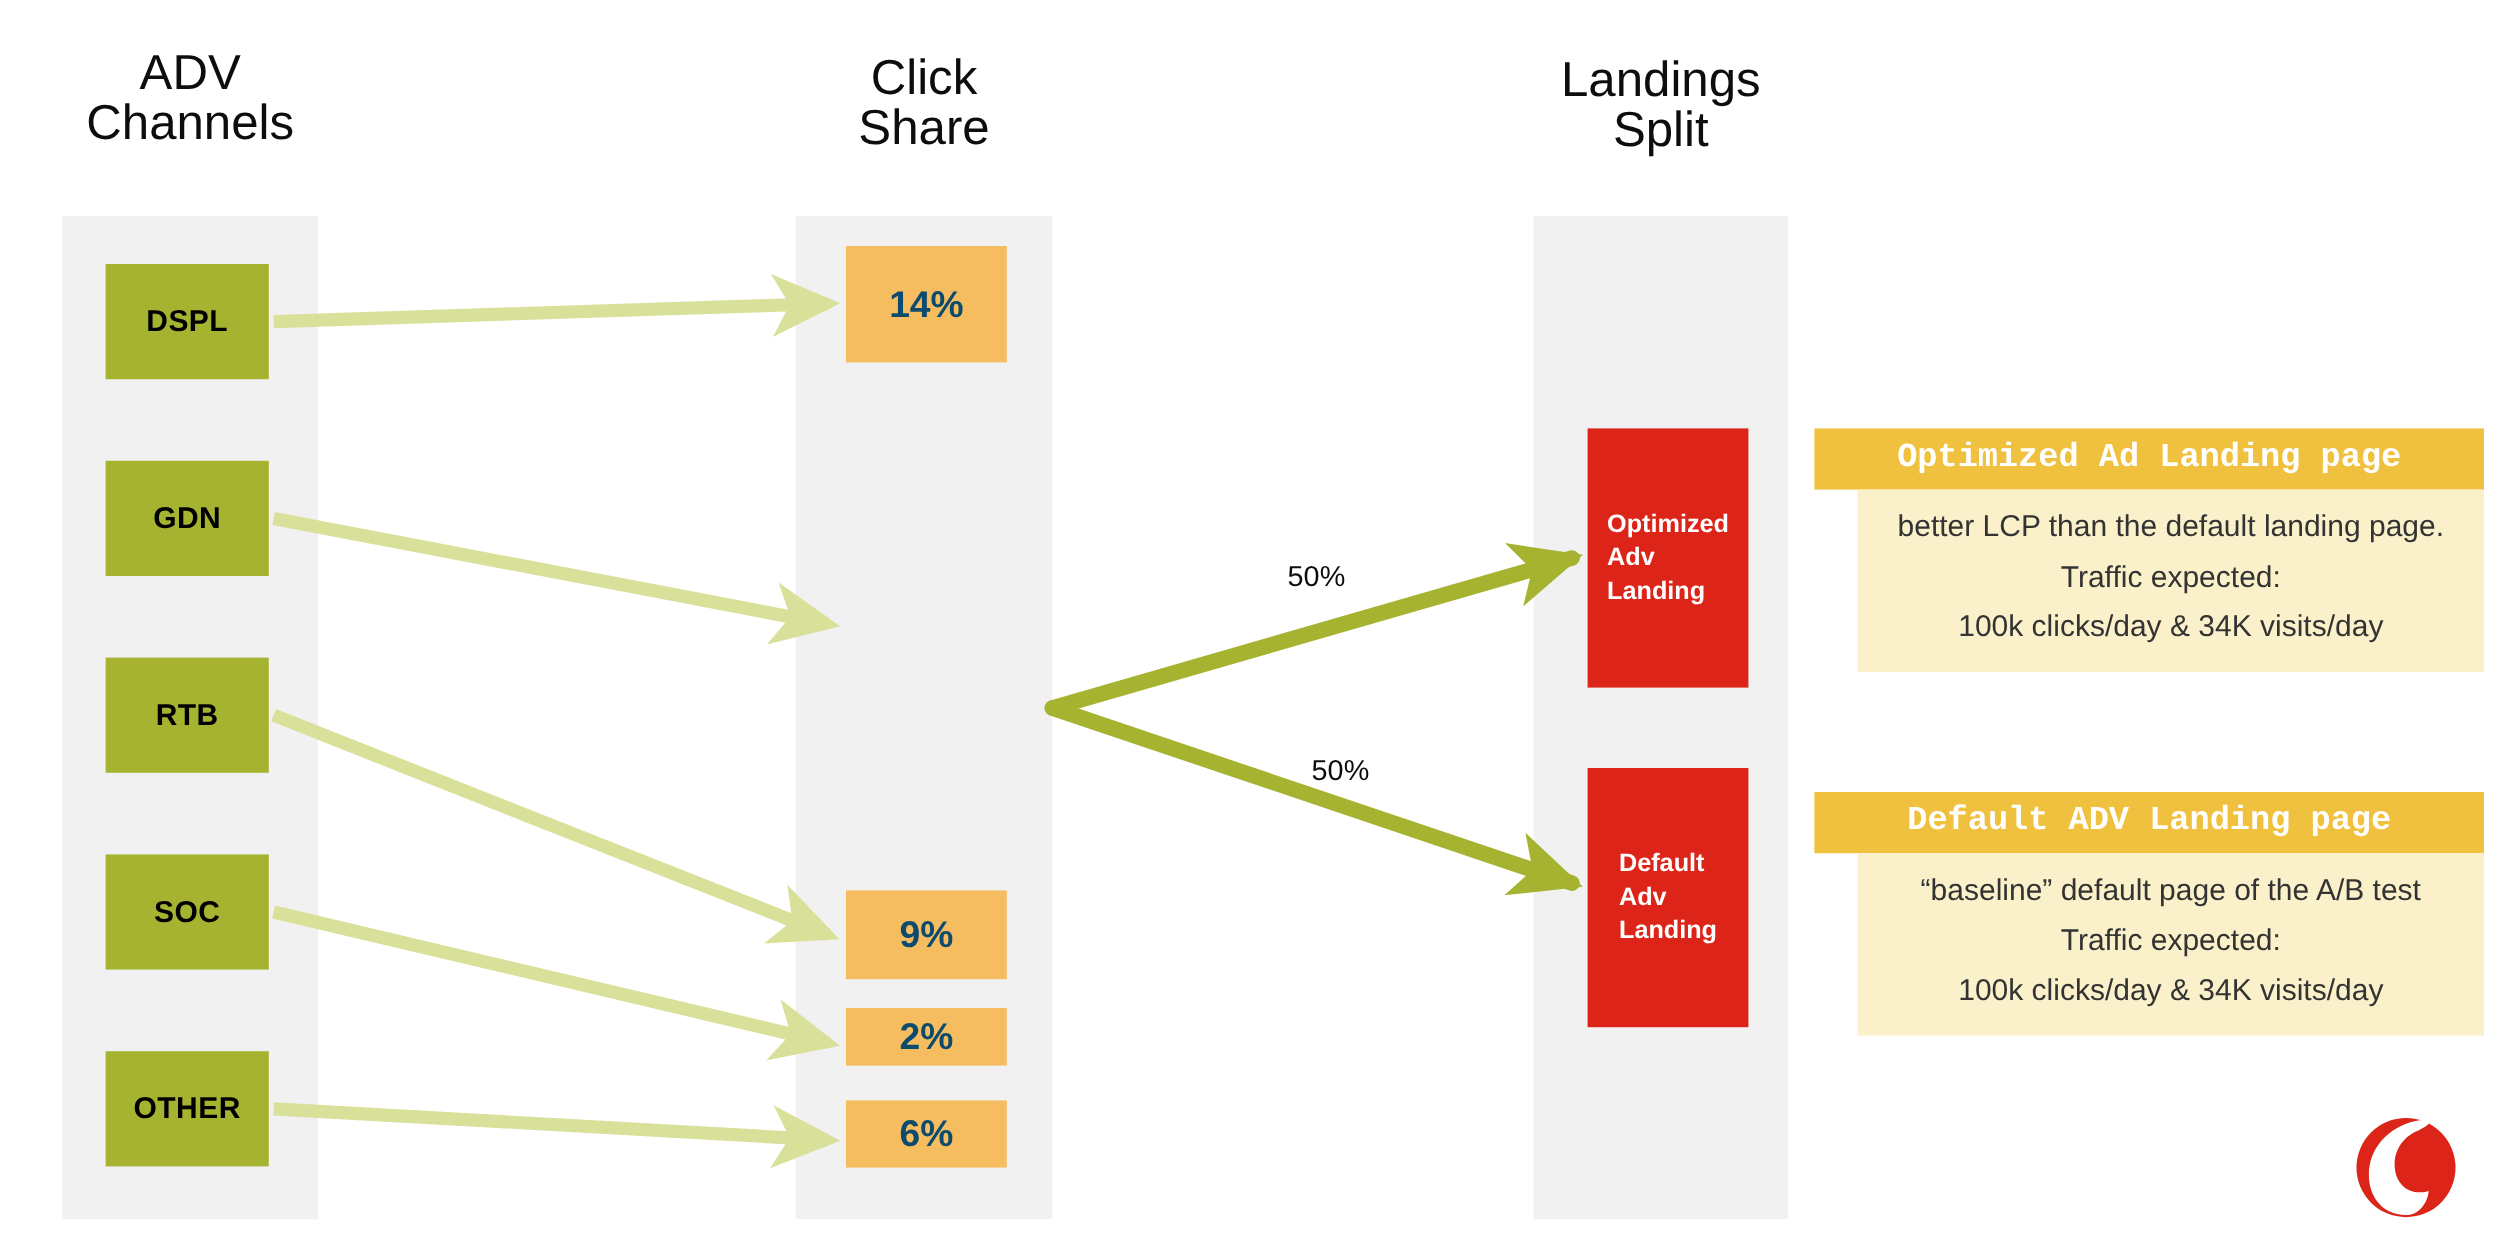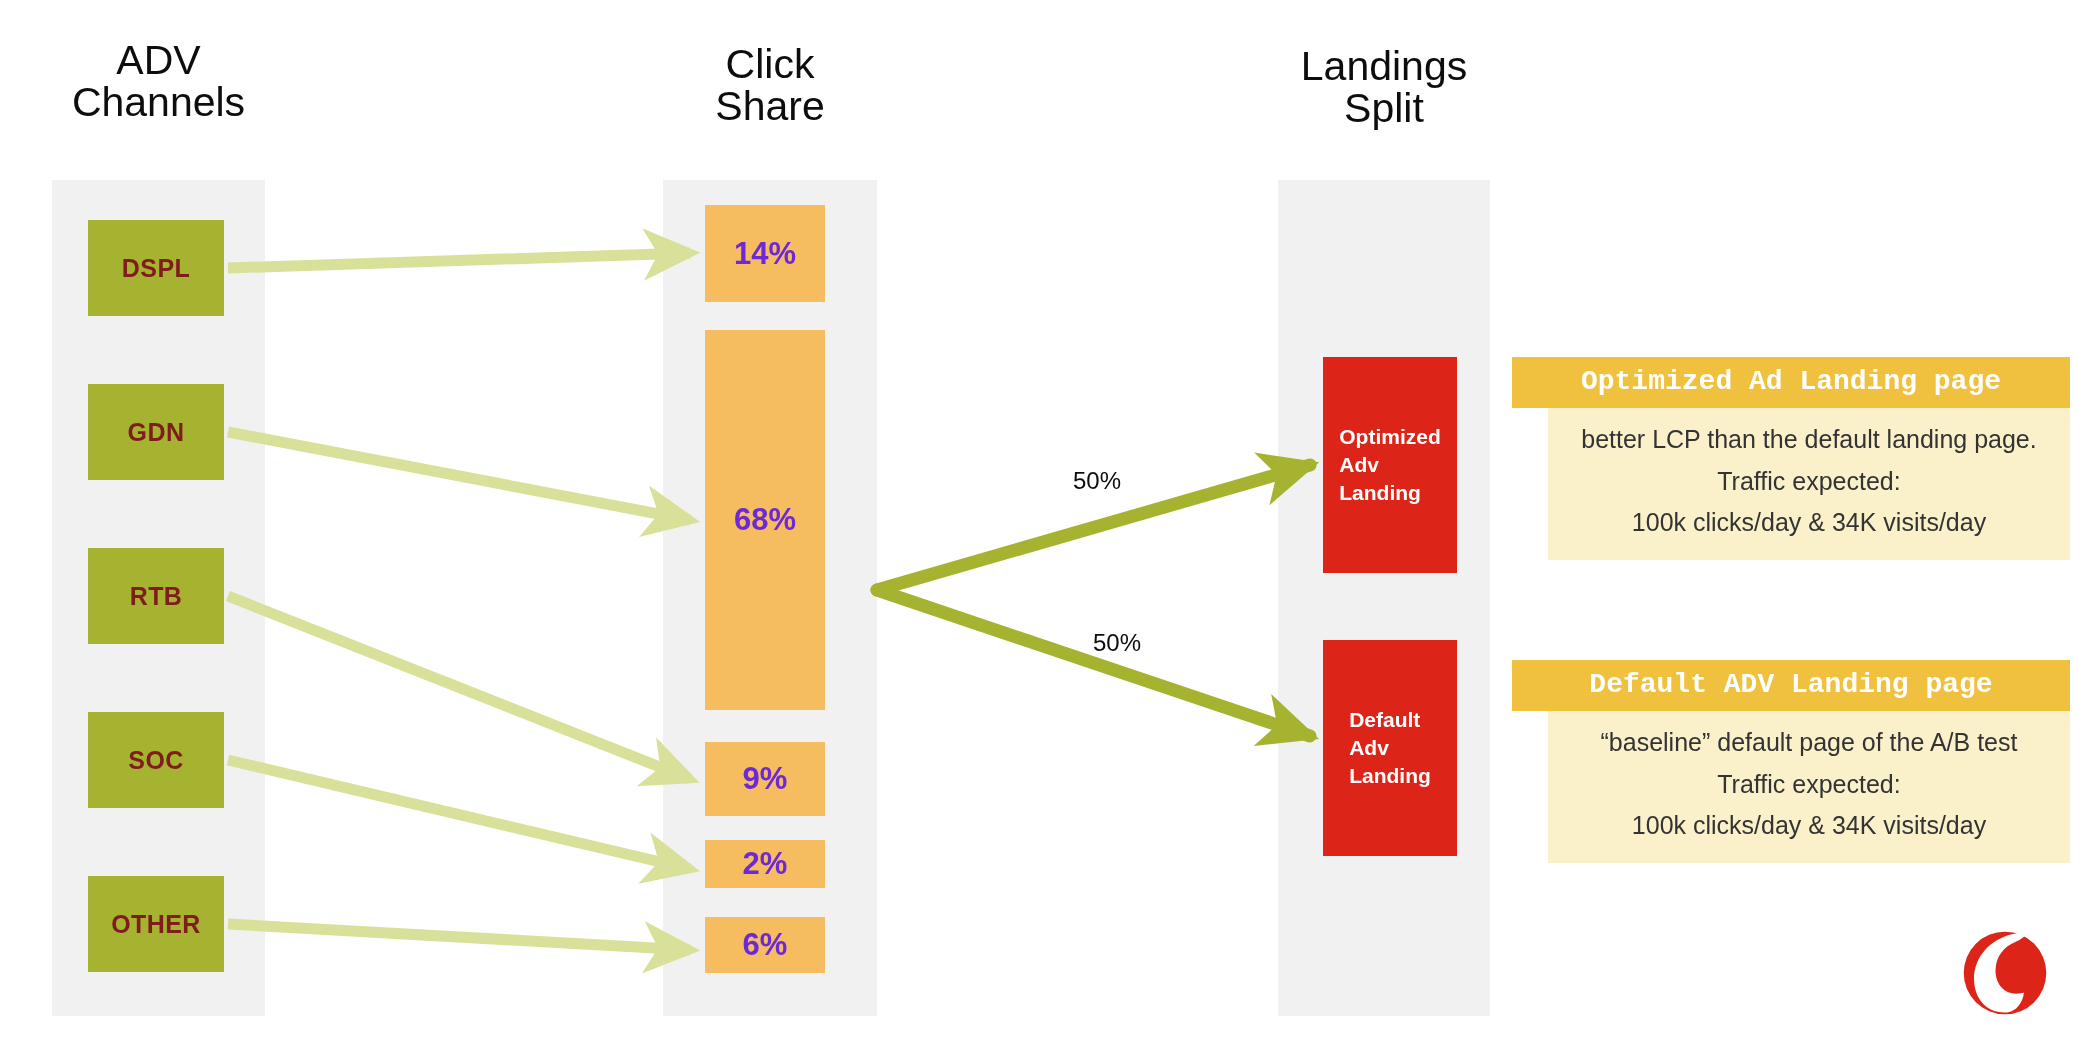--- a/index.html
+++ b/index.html
@@ -39,44 +39,44 @@
     background: #f1f1f1;
   }
   #panel-adv   { left: 52px;   top: 180px; width: 213px; height: 836px; }
   #panel-click { left: 663px;  top: 180px; width: 214px; height: 836px; }
   #panel-land  { left: 1278px; top: 180px; width: 212px; height: 836px; }
 
   
   .chan-box {
     position: absolute;
     background: #a6b330;
-    color: #7f1d1d;
+    color: #000000;
     font-weight: bold;
     font-size: 25px;
     display: flex;
     align-items: center;
     justify-content: center;
     letter-spacing: .4px;
     left: 88px;
     width: 136px;
     height: 96px;
   }
 
   
   .share-bar {
     position: absolute;
     background: #f5bd5f;
-    color: #6d28d9;
+    color: #0c4a6e;
     font-weight: bold;
     font-size: 31px;
     display: flex;
     align-items: center;
     justify-content: center;
     left: 705px;
-    width: 120px;
+    width: 134px;
   }
 
   
   .land-box {
     position: absolute;
     background: #dc2418;
     color: #ffffff;
     font-weight: bold;
     font-size: 21px;
     line-height: 1.32;
@@ -185,21 +185,20 @@
     </g>
   </svg>
 
   <div class="chan-box" style="top:220px">DSPL</div>
   <div class="chan-box" style="top:548px">RTB</div>
   <div class="chan-box" style="top:384px">GDN</div>
   <div class="chan-box" style="top:712px">SOC</div>
   <div class="chan-box" style="top:876px">OTHER</div>
 
   <div class="share-bar" style="top:205px; height:97px">14%</div>
-  <div class="share-bar" style="top:330px; height:380px">68%</div>
   <div class="share-bar" style="top:742px; height:74px">9%</div>
   <div class="share-bar" style="top:840px; height:48px">2%</div>
   <div class="share-bar" style="top:917px; height:56px">6%</div>
 
   <div class="land-box" style="top:357px">Optimized
 Adv
 Landing</div>
   <div class="land-box" style="top:640px">Default
 Adv
 Landing</div>

